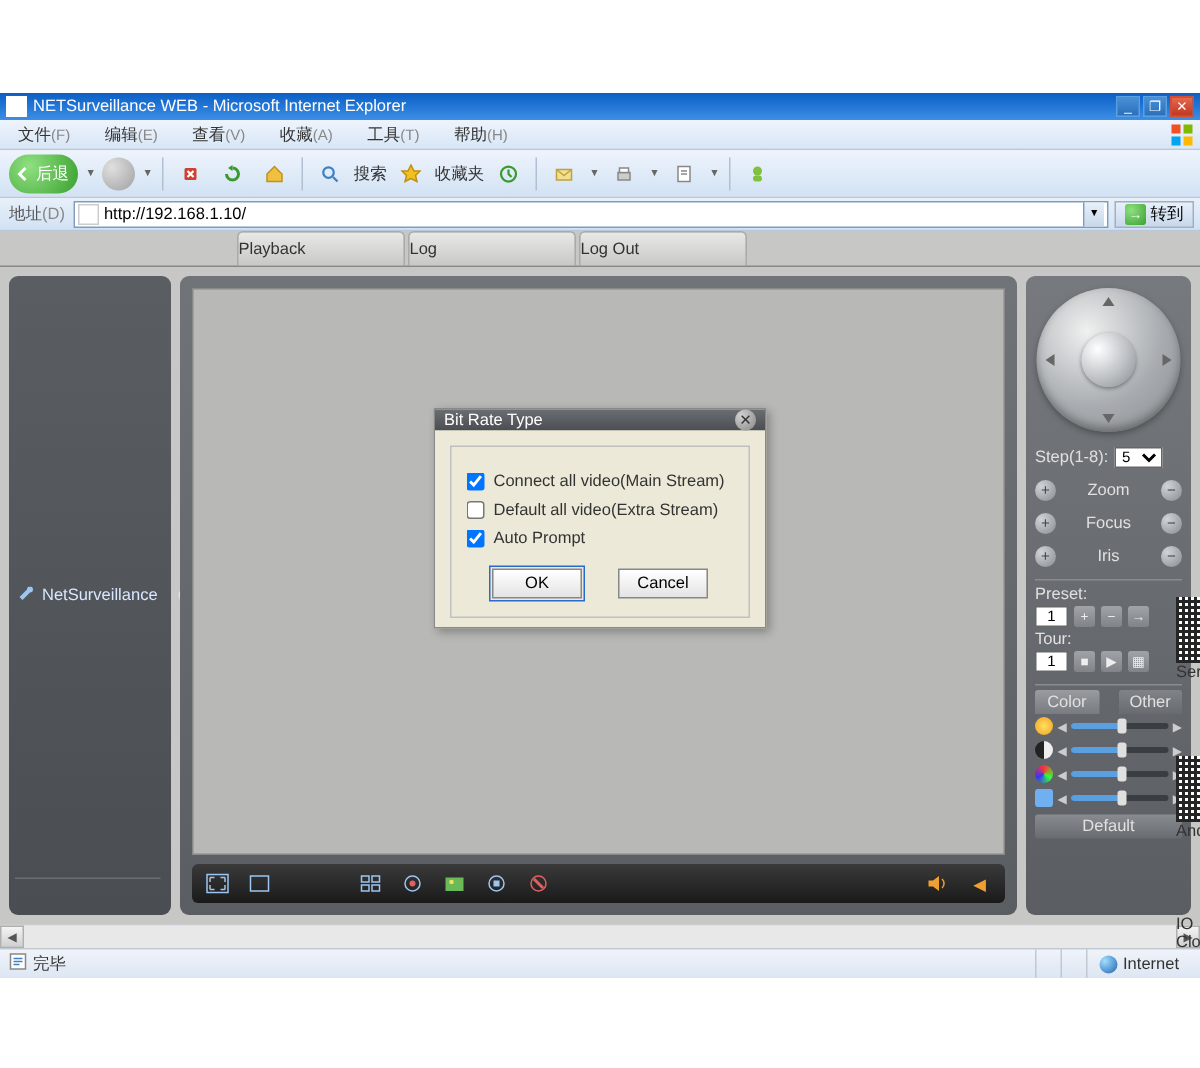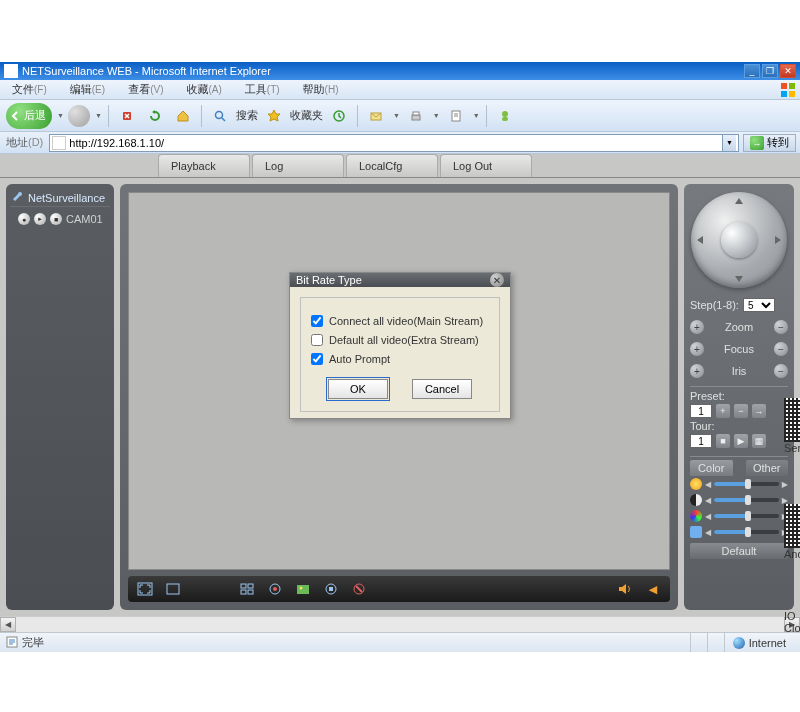--- a/index.html
+++ b/index.html
@@ -36,27 +36,27 @@
 .addr-input-wrap { flex: 1; display: flex; align-items: center; background: #fff; border: 1px solid #7f9db9; height: 18px; padding: 0 2px; }
 .addr-favicon { width: 14px; height: 14px; background: #fff; border: 1px solid #ccc; margin-right: 3px; }
 .addr-input { flex: 1; border: none; outline: none; font-size: 11px; }
 .addr-dd { width: 14px; height: 16px; background: linear-gradient(#e8f0fa,#c8d8ea); border-left: 1px solid #7f9db9; display: flex; align-items: center; justify-content: center; font-size: 7px; }
 .go-btn { background: linear-gradient(#e8f0fa,#c8d8ea); border: 1px solid #a0b0c0; height: 18px; padding: 0 6px; display: flex; align-items: center; gap: 3px; }
 .go-arrow { width: 14px; height: 14px; border-radius: 2px; background: radial-gradient(circle at 30% 30%,#8fe080,#3aa030); color: #fff; display: inline-flex; align-items: center; justify-content: center; font-size: 9px; }
 
 
 .app-tabs { height: 24px; background: #c7c7c5; display: flex; align-items: stretch; border-bottom: 1px solid #888; }
 .app-tab-blank { width: 158px; }
-.app-tab { width: 92px; display: flex; align-items: center; justify-content: flex-start; padding-left: 12px; background: linear-gradient(#e8e8e6,#c8c8c6); border: 1px solid #aaa; border-bottom: none; border-radius: 4px 4px 0 0; margin-right: 2px; cursor: pointer; color: #333; font-size: 11px; }
+.app-tab { width: 112px; display: flex; align-items: center; justify-content: flex-start; padding-left: 0; background: linear-gradient(#e8e8e6,#c8c8c6); border: 1px solid #aaa; border-bottom: none; border-radius: 4px 4px 0 0; margin-right: 2px; cursor: pointer; color: #333; font-size: 11px; }
 
 
 .app-body { background: #c7c7c5; height: 438px; display: flex; padding: 6px; gap: 6px; position: relative; }
 
 
-.sidebar { width: 108px; background: linear-gradient(#5a5e62,#4a4e52); border-radius: 6px; padding: 6px 4px; color: #fff; display: flex; flex-direction: column; gap: 4px; }
+.sidebar { width: 108px; background: linear-gradient(#5a5e62,#4a4e52); border-radius: 6px; padding: 24px 4px; color: #fff; display: flex; gap: 4px; }
 .sb-header { display: flex; align-items: center; gap: 4px; color: #d8e8ff; font-size: 11px; padding: 2px; border-bottom: 1px solid #6a6e72; }
 .sb-row { display: flex; align-items: center; gap: 4px; padding: 2px 2px 2px 8px; color: #d0d0d0; }
 .sb-ctrl { width: 12px; height: 12px; border-radius: 6px; background: radial-gradient(circle at 30% 30%,#fff,#aaa); display: inline-flex; align-items: center; justify-content: center; font-size: 7px; color: #333; cursor: pointer; }
 
 
 .video-panel { flex: 1; background: linear-gradient(#707478,#5a5e62); border-radius: 6px; padding: 8px; display: flex; flex-direction: column; }
 .video-stage { flex: 1; background: #b8b8b6; border: 1px solid #888; }
 .video-toolbar { height: 26px; background: linear-gradient(#3a3a3a,#1a1a1a); border-radius: 4px; margin-top: 6px; display: flex; align-items: center; padding: 0 6px; gap: 6px; }
 .vbtn { width: 22px; height: 20px; display: inline-flex; align-items: center; justify-content: center; cursor: pointer; color: #9cc6f0; }
 .vbtn svg { width: 16px; height: 14px; }
@@ -245,21 +245,20 @@
   <span class="go-btn">
     <span class="go-arrow">→</span>
     <span>转到</span>
   </span>
 </div>
 
 <div class="app-tabs">
   <div class="app-tab-blank"></div>
   <div class="app-tab">Playback</div>
   <div class="app-tab">Log</div>
-  <div class="app-tab">LocalCfg</div>
   <div class="app-tab">Log Out</div>
 </div>
 
 <div class="app-body">
 
   <div class="sidebar">
     <div class="sb-header">
       <svg width="12" height="12">
           <path d="M3 9 L8 4 A2 2 0 1 0 6 2 L1 7 Z" fill="#9cc6f0"></path>
         </svg>

